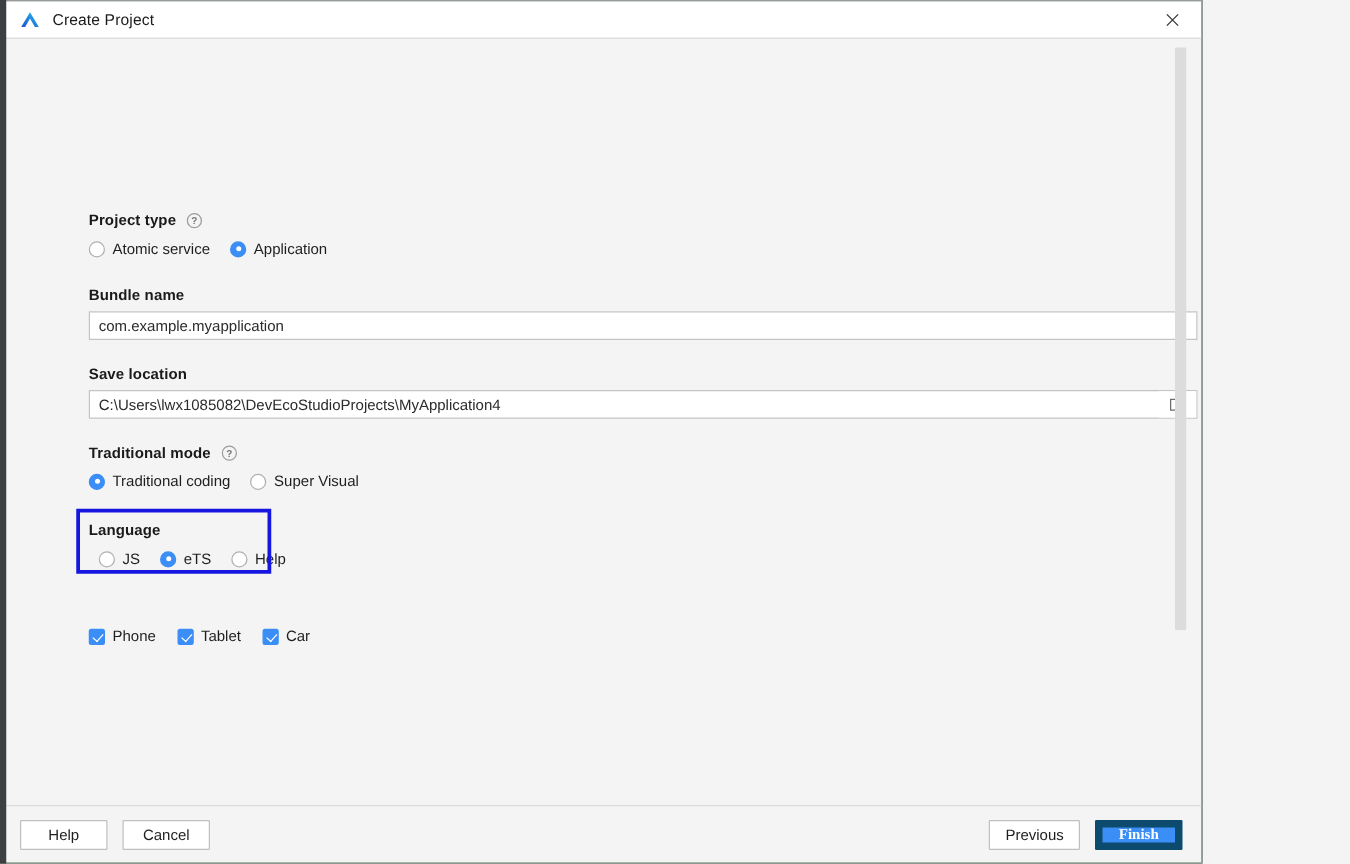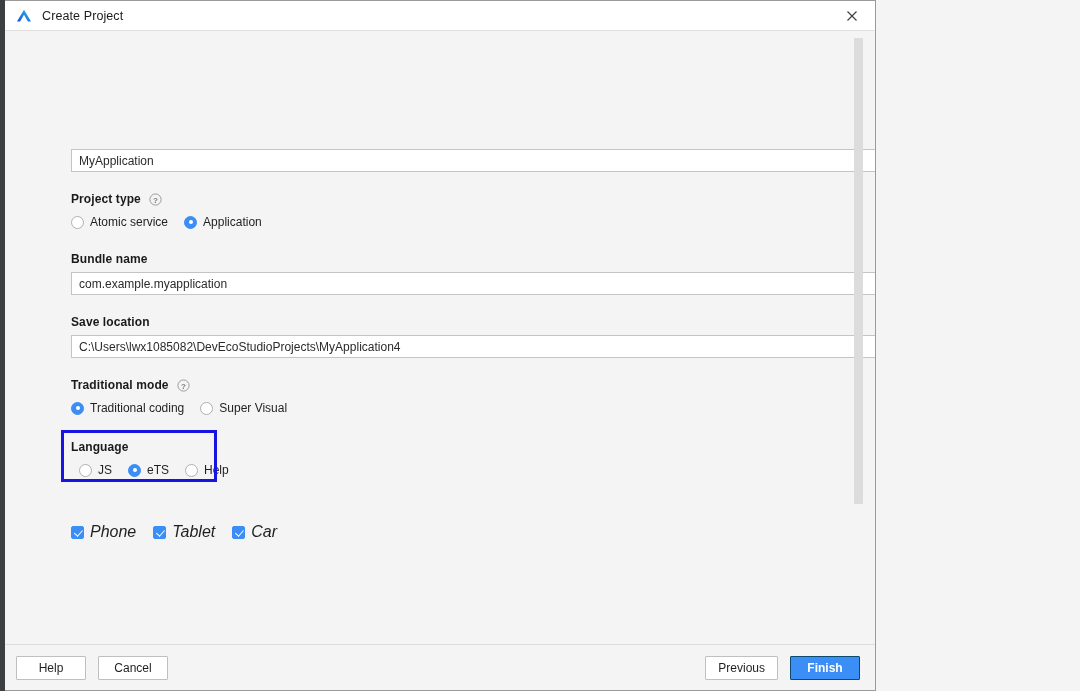--- a/index.html
+++ b/index.html
@@ -14,21 +14,21 @@
     font-size: 12px;
     color: #1f1f1f;
     overflow: hidden;
     position: relative;
   }
 
   
   #window {
     position: absolute;
     left: 0; top: 0;
-    width: 876px;
+    width: 962px;
     height: 691px;
     background: #14532d;
     box-sizing: border-box;
     border: 1px solid #9a9a9a;
     display: flex;
     flex-direction: column;
   }
   
   #behind-strip {
     position: absolute;
@@ -216,21 +216,21 @@
   }
   .check-mark.on::after {
     content: "";
     position: absolute;
     left: 4px; top: 1px;
     width: 3.5px; height: 7px;
     border: solid #ffffff;
     border-width: 0 1.8px 1.8px 0;
     transform: rotate(42deg);
   }
-  .check-label { font-size: 16px; color: #1f1f1f; font-style: italic; }
+  .check-label { font-size: 12px; color: #1f1f1f; }
 
   
   .combo {
     width: 887px;
     height: 25px;
     box-sizing: border-box;
     background: #ffffff;
     border: 1px solid #c4c4c4;
     display: flex;
     align-items: center;
@@ -309,23 +309,24 @@
     color: #1f1f1f;
     cursor: pointer;
     padding: 0 12px;
     display: inline-flex;
     align-items: center;
     justify-content: center;
   }
   .btn + .btn { margin-left: 12px; }
   .btn.primary {
     background: #3b8ef5;
-    border: 1px solid #0c4a6e;
+    border: 6px solid #0c4a6e;
     color: #ffffff;
     font-weight: bold;
+    font-family: Liberation Serif, serif;
   }
   #footer-right {
     margin-left: auto;
     display: flex;
     align-items: center;
   }
 </style>
 </head>
 <body>
 
@@ -350,21 +351,20 @@
       </svg>
     </div>
   </div>
 
   <div id="content">
 
 
     <div class="form">
 
       <div class="block">
-        <input class="text-input" type="text" value="MyApplication" placeholder="Project name" style="">
       </div>
 
       <div class="gap-lg"></div>
 
       <div class="block">
         <div class="field-label">
           <span>Project type</span>
           <span class="help-icon">
             <svg width="13" height="13" viewBox="0 0 13 13">
               <circle cx="6.5" cy="6.5" r="5.6" fill="none" stroke="#9b9b9b" stroke-width="1"></circle>

